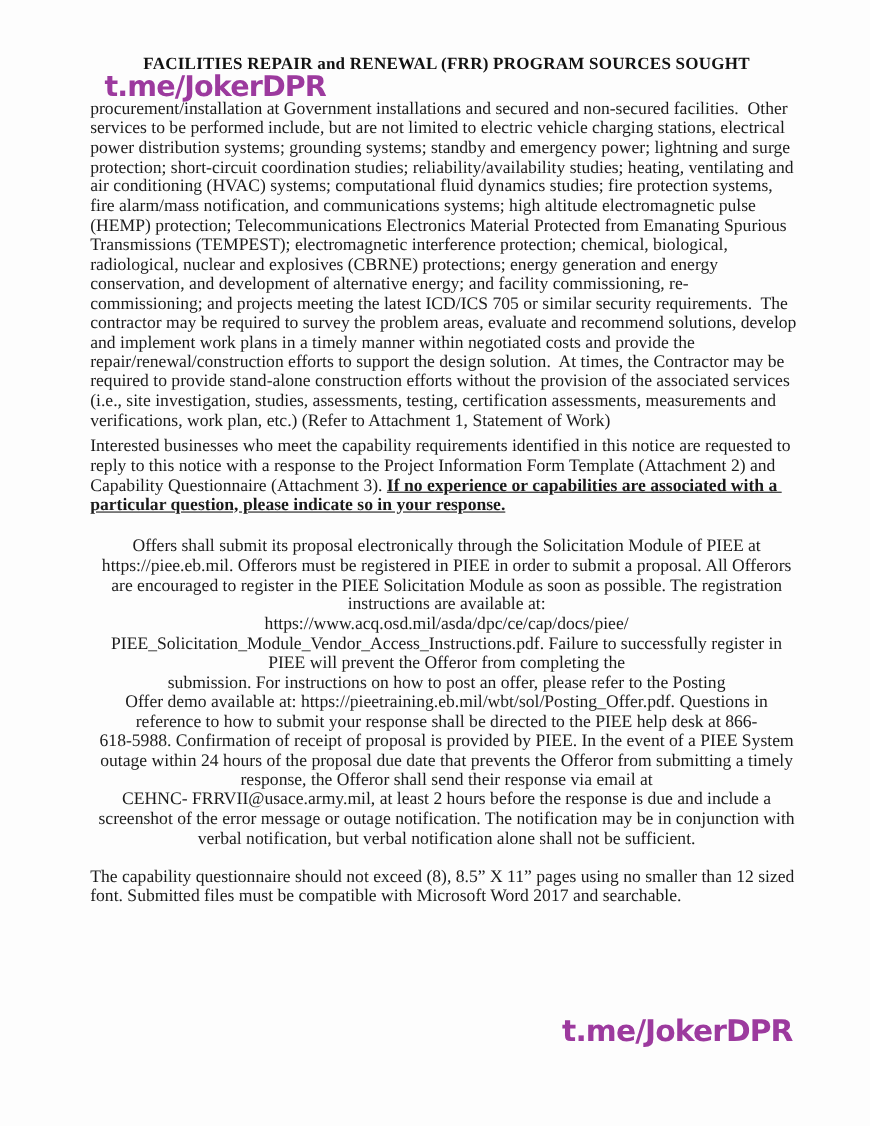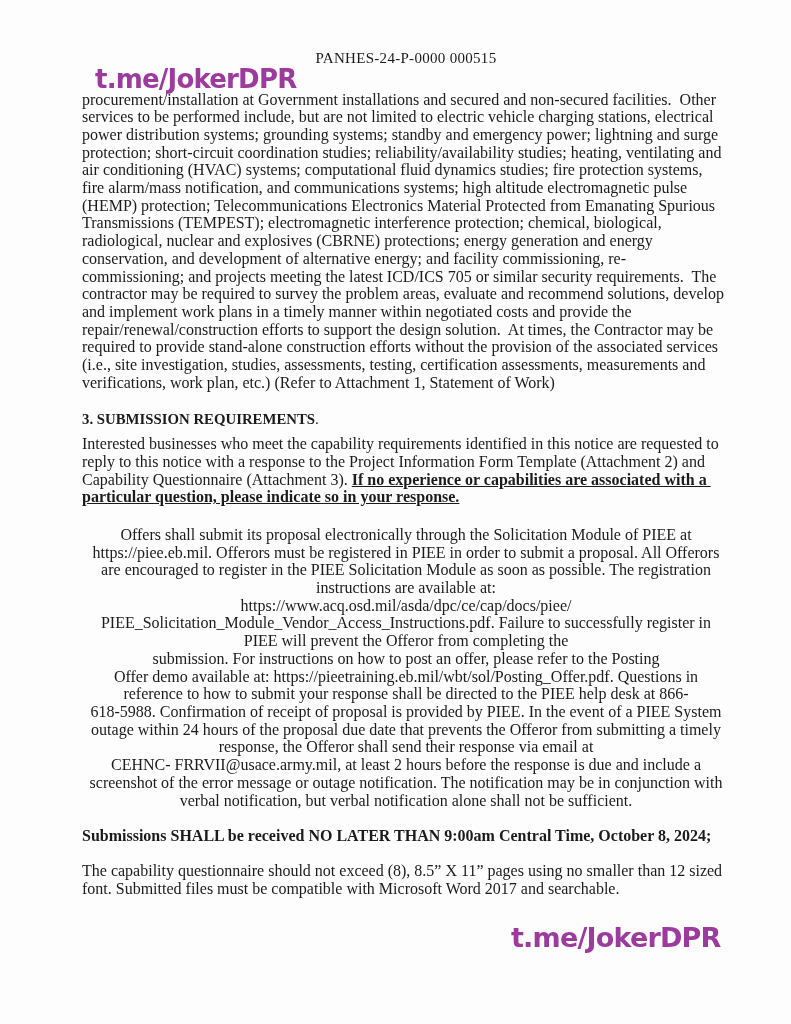--- a/index.html
+++ b/index.html
@@ -63,63 +63,61 @@
   .watermark-top    { left: 95px;  top: 64px;  font-size: 26px; }
   .watermark-bottom { left: 511px; top: 922px; font-size: 27px; }
 </style>
 </head>
 <body>
 
 <div class="page">
 
   <div class="content">
 
+    <h1 class="doc-title">FACILITIES REPAIR and RENEWAL (FRR) PROGRAM SOURCES SOUGHT</h1>
 
-    <div class="doc-subtitle">PANHES-24-P-0000 000515</div>
 
     <p class="para para-services">procurement/installation at Government installations and secured and non-secured facilities.  Other
 services to be performed include, but are not limited to electric vehicle charging stations, electrical
 power distribution systems; grounding systems; standby and emergency power; lightning and surge
 protection; short-circuit coordination studies; reliability/availability studies; heating, ventilating and
 air conditioning (HVAC) systems; computational fluid dynamics studies; fire protection systems,
 fire alarm/mass notification, and communications systems; high altitude electromagnetic pulse
 (HEMP) protection; Telecommunications Electronics Material Protected from Emanating Spurious
 Transmissions (TEMPEST); electromagnetic interference protection; chemical, biological,
 radiological, nuclear and explosives (CBRNE) protections; energy generation and energy
 conservation, and development of alternative energy; and facility commissioning, re-
 commissioning; and projects meeting the latest ICD/ICS 705 or similar security requirements.  The
 contractor may be required to survey the problem areas, evaluate and recommend solutions, develop
 and implement work plans in a timely manner within negotiated costs and provide the
 repair/renewal/construction efforts to support the design solution.  At times, the Contractor may be
 required to provide stand-alone construction efforts without the provision of the associated services
 (i.e., site investigation, studies, assessments, testing, certification assessments, measurements and
 verifications, work plan, etc.) (Refer to Attachment 1, Statement of Work)</p>
 
-    <p class="para section-heading"><span class="hd-bold">3. SUBMISSION REQUIREMENTS</span><span>.</span></p>
 
     <p class="para para-submission"><span>Interested businesses who meet the capability requirements identified in this notice are requested to</span><br><span>reply to this notice with a response to the Project Information Form Template (Attachment 2) and</span><br><span>Capability Questionnaire (Attachment 3). </span><span class="bu">If no experience or capabilities are associated with a </span><br><span class="bu">particular question, please indicate so in your response.</span></p>
 
     <p class="para para-piee">Offers shall submit its proposal electronically through the Solicitation Module of PIEE at
 https://piee.eb.mil. Offerors must be registered in PIEE in order to submit a proposal. All Offerors
 are encouraged to register in the PIEE Solicitation Module as soon as possible. The registration
 instructions are available at:
 https://www.acq.osd.mil/asda/dpc/ce/cap/docs/piee/
 PIEE_Solicitation_Module_Vendor_Access_Instructions.pdf. Failure to successfully register in
 PIEE will prevent the Offeror from completing the
 submission. For instructions on how to post an offer, please refer to the Posting
 Offer demo available at: https://pieetraining.eb.mil/wbt/sol/Posting_Offer.pdf. Questions in
 reference to how to submit your response shall be directed to the PIEE help desk at 866-
 618-5988. Confirmation of receipt of proposal is provided by PIEE. In the event of a PIEE System
 outage within 24 hours of the proposal due date that prevents the Offeror from submitting a timely
 response, the Offeror shall send their response via email at
 CEHNC- FRRVII@usace.army.mil, at least 2 hours before the response is due and include a
 screenshot of the error message or outage notification. The notification may be in conjunction with
 verbal notification, but verbal notification alone shall not be sufficient.</p>
 
-    <p class="para deadline">Submissions SHALL be received NO LATER THAN 9:00am Central Time, October 8, 2024;</p>
 
     <p class="para para-format">The capability questionnaire should not exceed (8), 8.5” X 11” pages using no smaller than 12 sized
 font. Submitted files must be compatible with Microsoft Word 2017 and searchable.</p>
 
   </div>
 
   <div class="watermark watermark-top" style="color: rgb(156, 58, 158);">t.me/JokerDPR</div>
 
   <div class="watermark watermark-bottom" style="color: rgb(156, 58, 158);">t.me/JokerDPR</div>
 

